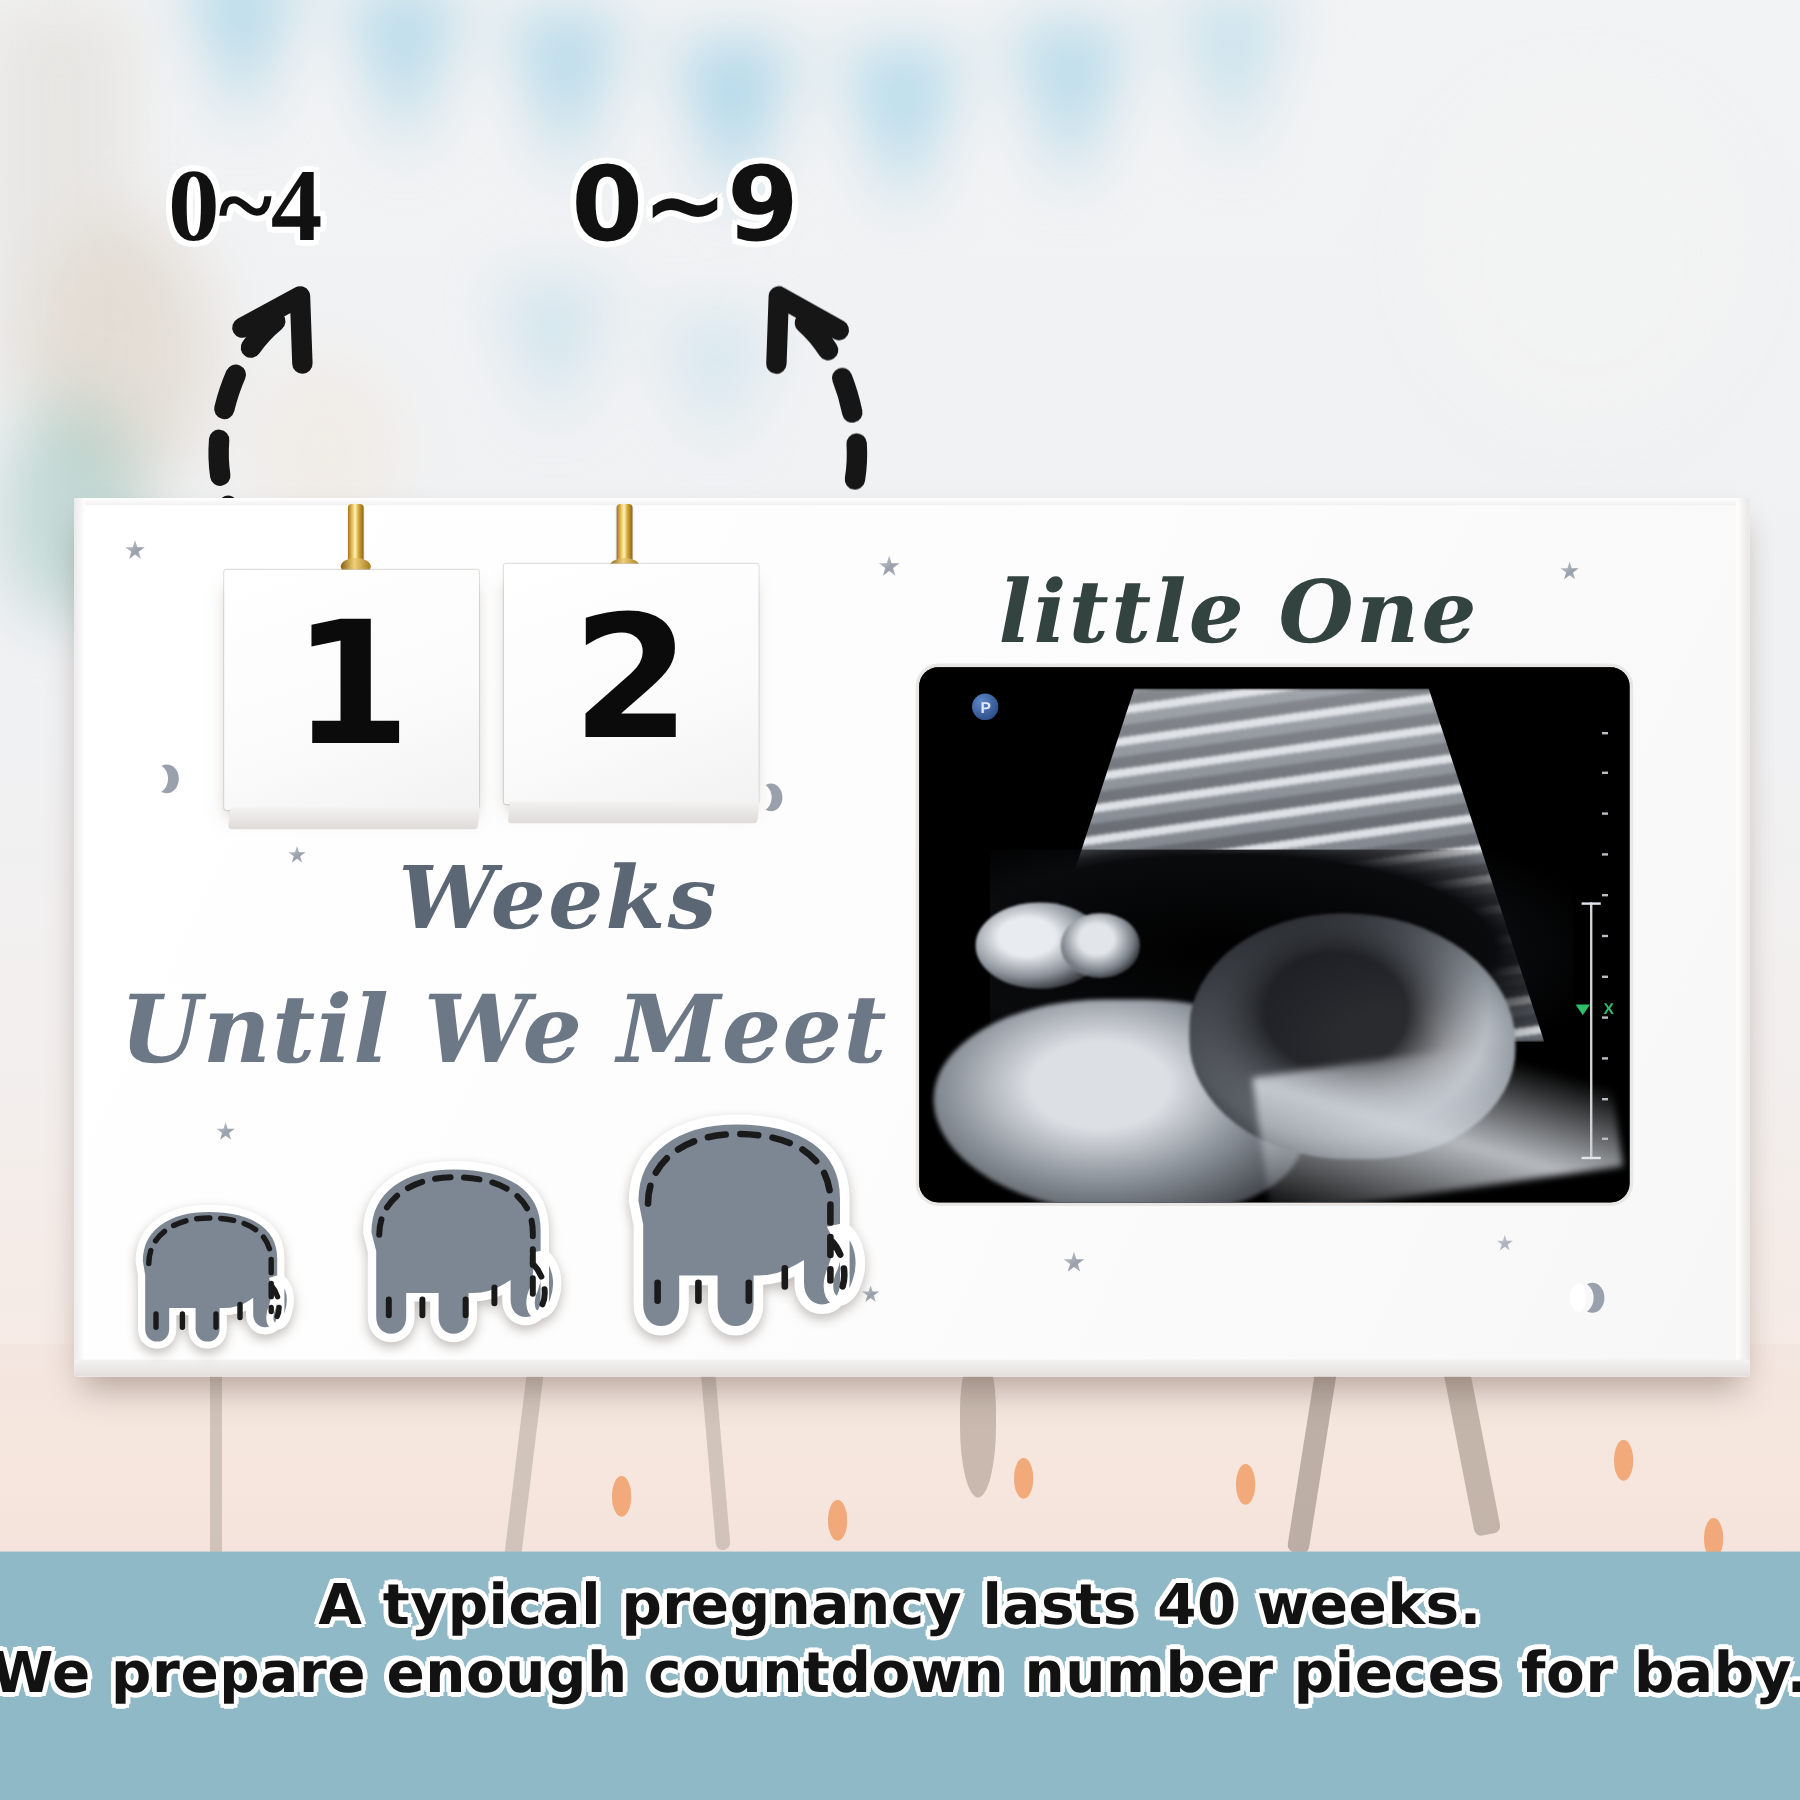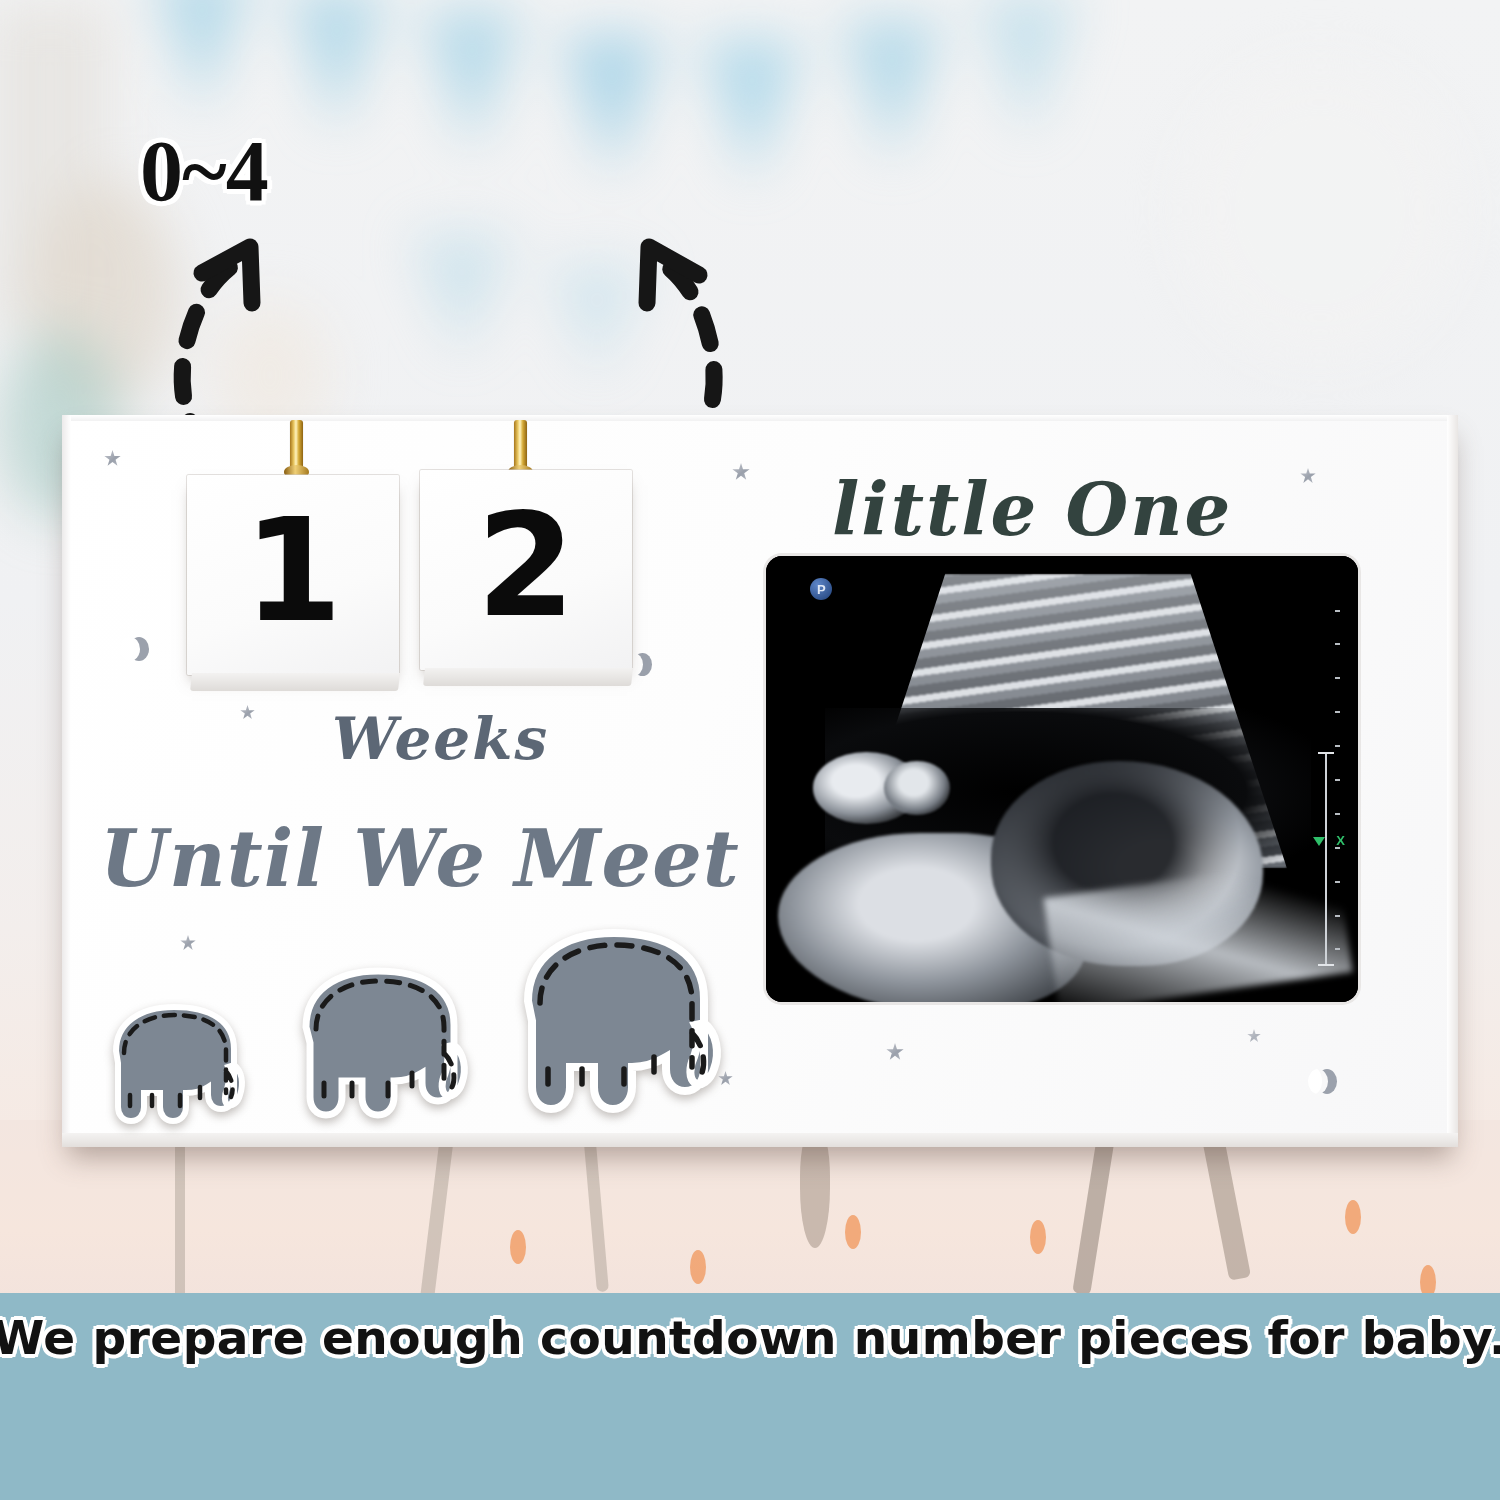--- a/index.html
+++ b/index.html
@@ -114,21 +114,21 @@
     font-family:"DejaVu Sans", sans-serif;font-weight:bold;color:#0b0b0b;
     font-size:142px;line-height:1;position:relative;top:-4px;
   }
 
   
   .script{
     font-family:"DejaVu Serif", serif;font-style:italic;font-weight:bold;
     position:absolute;white-space:nowrap;
   }
   .little-one{color:#33433f;font-size:72px;letter-spacing:2px;}
-  .weeks{color:#5c6775;font-size:58px;letter-spacing:2px;}
+  .weeks{color:#5c6775;font-size:72px;letter-spacing:2px;}
   .meet-you{color:#6d7886;font-size:78px;letter-spacing:1px;}
 
   
   .photo-open{
     position:absolute;left:766px;top:556px;width:592px;height:446px;
     border-radius:16px;overflow:hidden;
     box-shadow:0 0 0 3px #e9e7e6, 0 4px 10px rgba(0,0,0,.25) inset;
     background:#050507;
   }
   .us-img{position:absolute;inset:0;background:#000;overflow:hidden;}
@@ -251,20 +251,21 @@
     <div class="stick" style="left:1215px;top:10px;width:22px;height:150px;transform:rotate(-11deg);background:#9a8d80;"></div>
     <div class="dotw" style="left:510px;top:110px;"></div>
     <div class="dotw" style="left:690px;top:130px;"></div>
     <div class="dotw" style="left:845px;top:95px;"></div>
     <div class="dotw" style="left:1030px;top:100px;"></div>
     <div class="dotw" style="left:1345px;top:80px;"></div>
     <div class="dotw" style="left:1420px;top:145px;"></div>
   </div>
 
   <div class="callout" style="left:140px;top:128px;font-family:Liberation Serif, serif;">0~4</div>
+  <div class="callout" style="left:476px;top:128px;">0~9</div>
 
   <svg class="arrow-svg" style="left:150px;top:235px;" width="210" height="260" viewBox="0 0 210 260">
     <path d="M 150 265 C 70 255, 22 195, 34 120 C 44 62, 72 34, 96 22" fill="none" stroke="#161616" stroke-width="17" stroke-linecap="round" stroke-dasharray="30 26"></path>
     <path d="M 52 38 L 100 12 L 102 68" fill="none" stroke="#161616" stroke-width="17" stroke-linecap="round" stroke-linejoin="round"></path>
   </svg>
 
   <svg class="arrow-svg" style="left:555px;top:235px;" width="210" height="260" viewBox="0 0 210 260">
     <path d="M 40 268 C 112 258, 168 205, 158 125 C 150 64, 122 34, 98 22" fill="none" stroke="#161616" stroke-width="17" stroke-linecap="round" stroke-dasharray="30 26"></path>
     <path d="M 144 40 L 94 12 L 92 68" fill="none" stroke="#161616" stroke-width="17" stroke-linecap="round" stroke-linejoin="round"></path>
   </svg>
@@ -376,16 +377,17 @@
                  M216 108 C229 118 232 138 226 154 C222 166 213 172 207 168
                  C201 164 201 152 206 142 C210 132 211 118 207 110 Z" fill="#7d8793" stroke="#ffffff" stroke-width="8"></path>
         <path d="M52 88 C52 52 84 30 126 30 C174 30 204 50 204 86 L204 152
                  M166 142 L166 160 M136 154 L136 174 M94 154 L94 174 M60 154 L60 174
                  M204 118 C216 130 218 150 213 160" fill="none" stroke="#1a1a1a" stroke-width="5.5" stroke-linecap="round" stroke-dasharray="15 12"></path>
       </svg>
     </div>
   </div>
 
   <div class="banner">
+    <div class="banner-line">A typical pregnancy lasts 40 weeks.</div>
     <div class="banner-line">We prepare enough countdown number pieces for baby.</div>
   </div>
 
 </div>
 
 </body></html>

